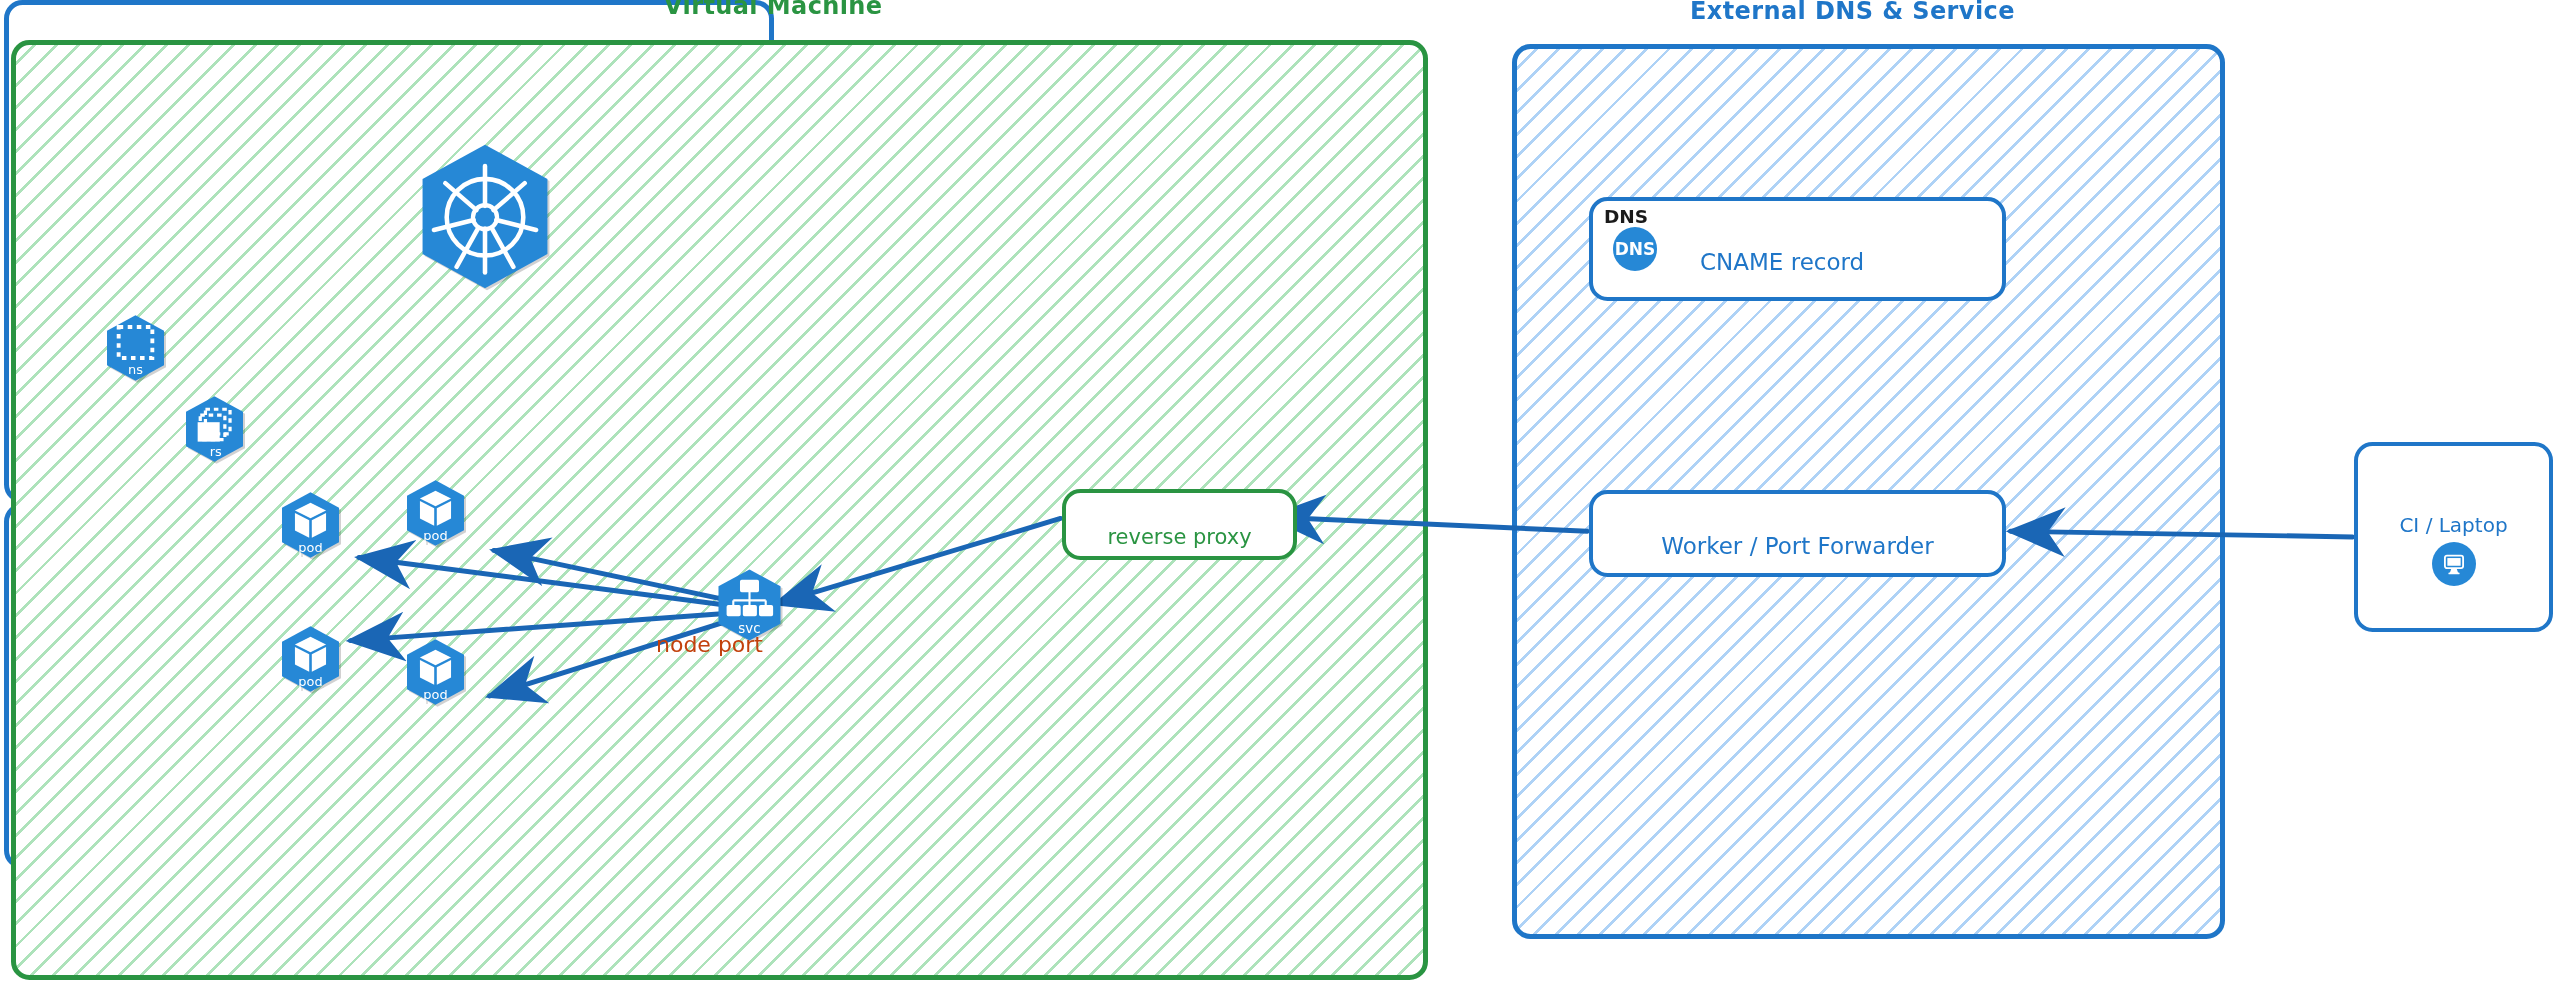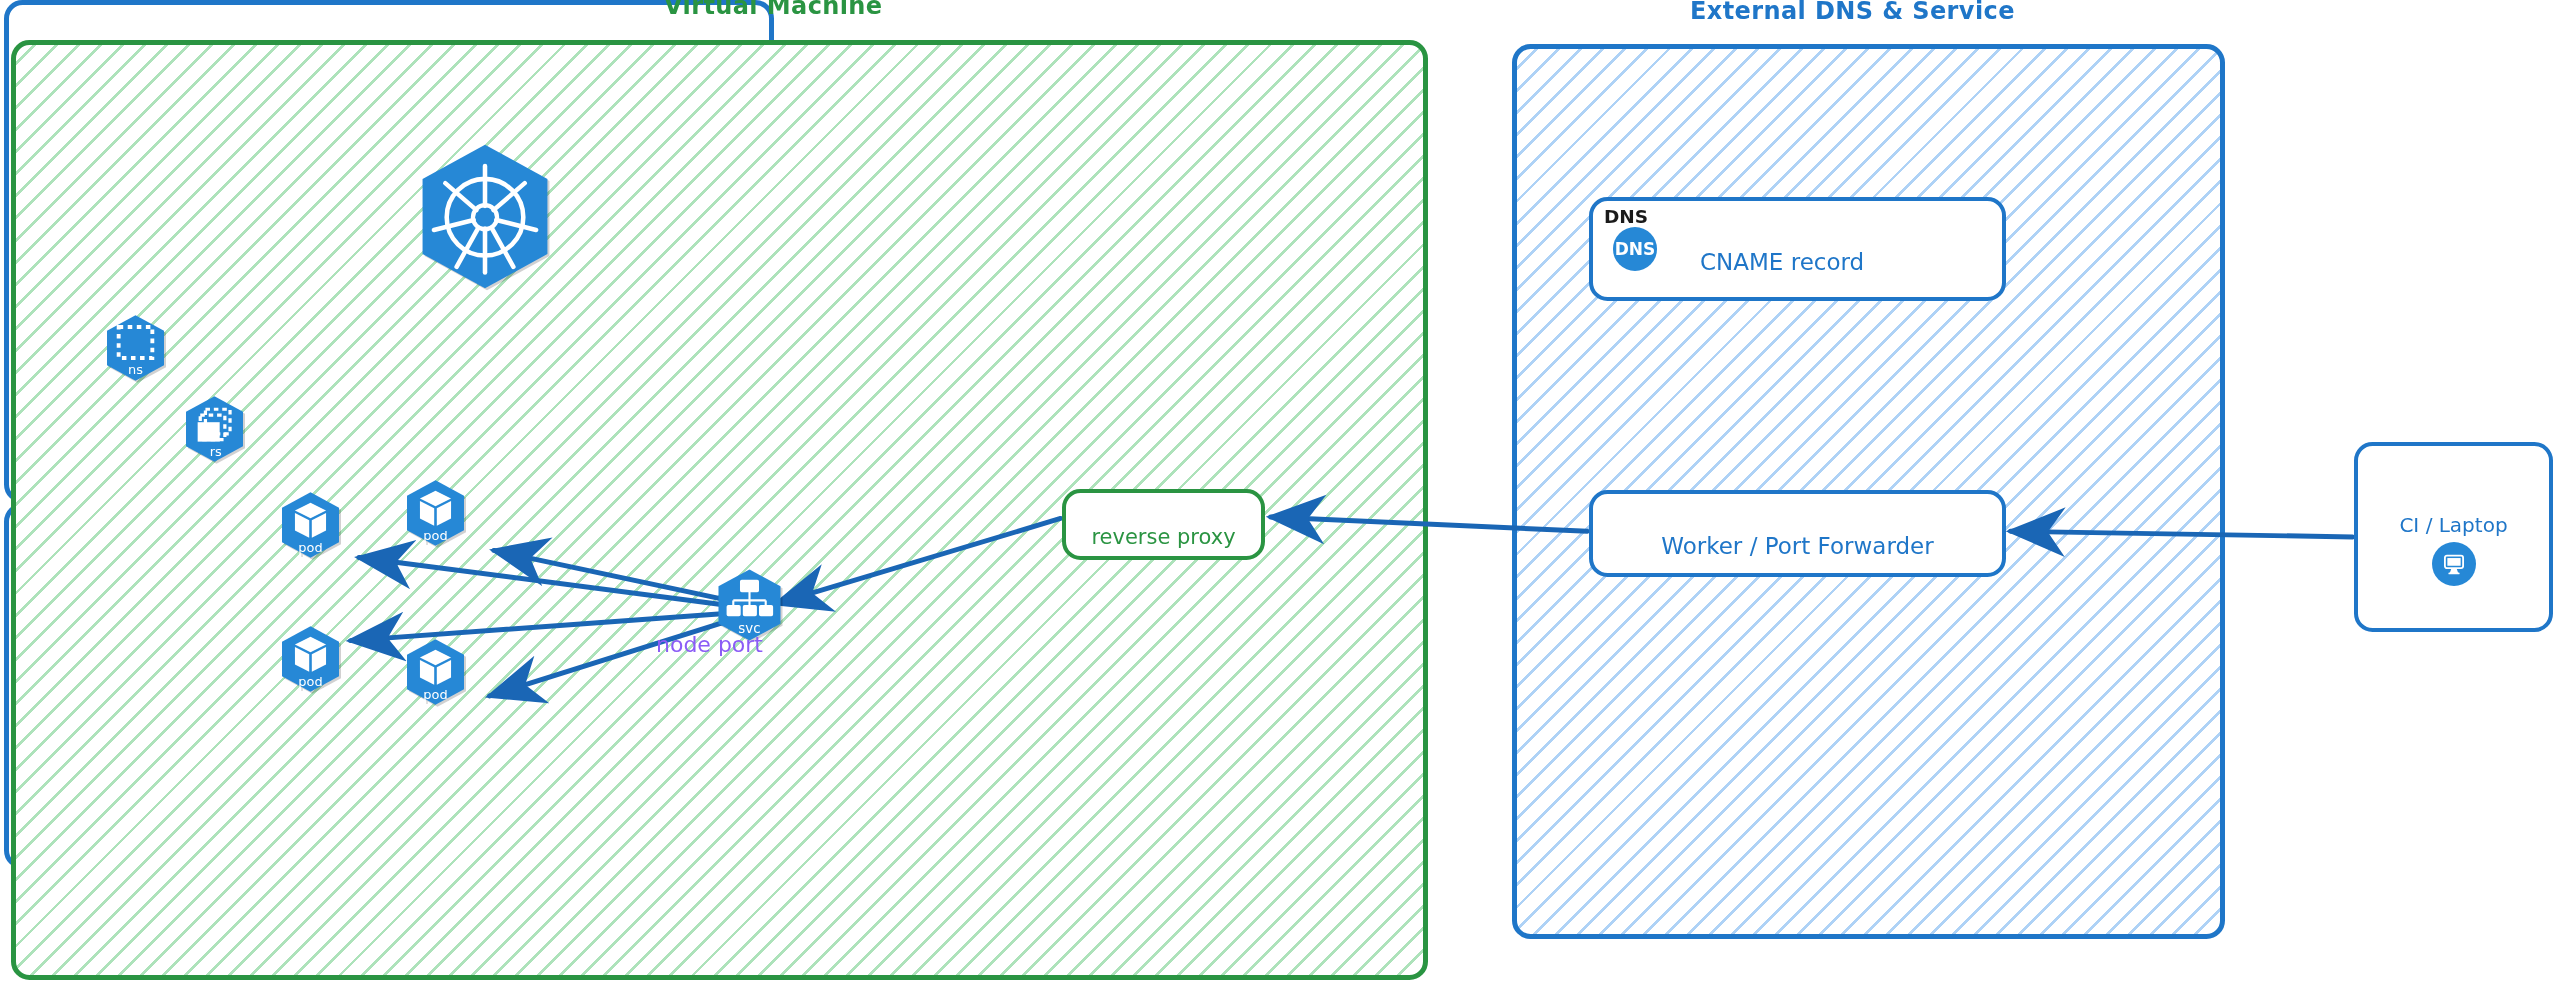--- a/index.html
+++ b/index.html
@@ -33,21 +33,21 @@
   .node-box{position:absolute;background:#ffffff;border-radius:18.5px;
       display:flex;align-items:center;justify-content:center;
       box-sizing:border-box;}
   .node-label{font-family:"DejaVu Sans",sans-serif;white-space:nowrap;margin-top:25px;}
 
   #ns-box{left:112px;top:346px;width:760px;height:493px;
       border:5px solid #1f76c8;background:#ffffff;border-radius:18.5px;}
   #rs-box{left:193px;top:417px;width:383px;height:356px;
       border:5px solid #1f76c8;background:#ffffff;border-radius:18.5px;}
 
-  #reverse-proxy-box{left:1058px;top:489px;width:203px;height:71px;
+  #reverse-proxy-box{left:1058px;top:489px;width:235px;height:71px;
       border:4.3px solid #2a9442;}
   #reverse-proxy-box .node-label{color:#2a9442;font-size:21px;}
 
   #cname-box{left:1585px;top:197px;width:417px;height:104px;
       border:4.3px solid #1f76c8;justify-content:flex-start;}
   #cname-box .node-label{color:#1f76c8;font-size:23px;}
 
   #worker-box{left:1585px;top:490px;width:417px;height:87px;
       border:4.3px solid #1f76c8;}
   #worker-box .node-label{color:#1f76c8;font-size:23px;}
@@ -69,21 +69,21 @@
   .cname-text{margin-left:43px;}
 
   
   .mon-badge{width:44px;height:44px;border-radius:50%;background:#2688d6;
       display:flex;align-items:center;justify-content:center;flex:0 0 auto;}
 
   
   .k8s{position:absolute;}
   .k8s svg{display:block;filter:drop-shadow(2.1px 2.1px 0.7px rgba(0,0,0,.18));}
 
-  .free-label{position:absolute;white-space:nowrap;color:#8b5cf6;
+  .free-label{position:absolute;white-space:nowrap;color:#c2410c;
       font-family:"DejaVu Sans",sans-serif;}
   #node-port-label{left:652px;top:632px;font-size:22px;}
 
   .svgfull{position:absolute;left:0;top:0;width:2576px;height:983px;
       pointer-events:none;}
 </style>
 </head>
 <body>
 
 <div class="stage">

